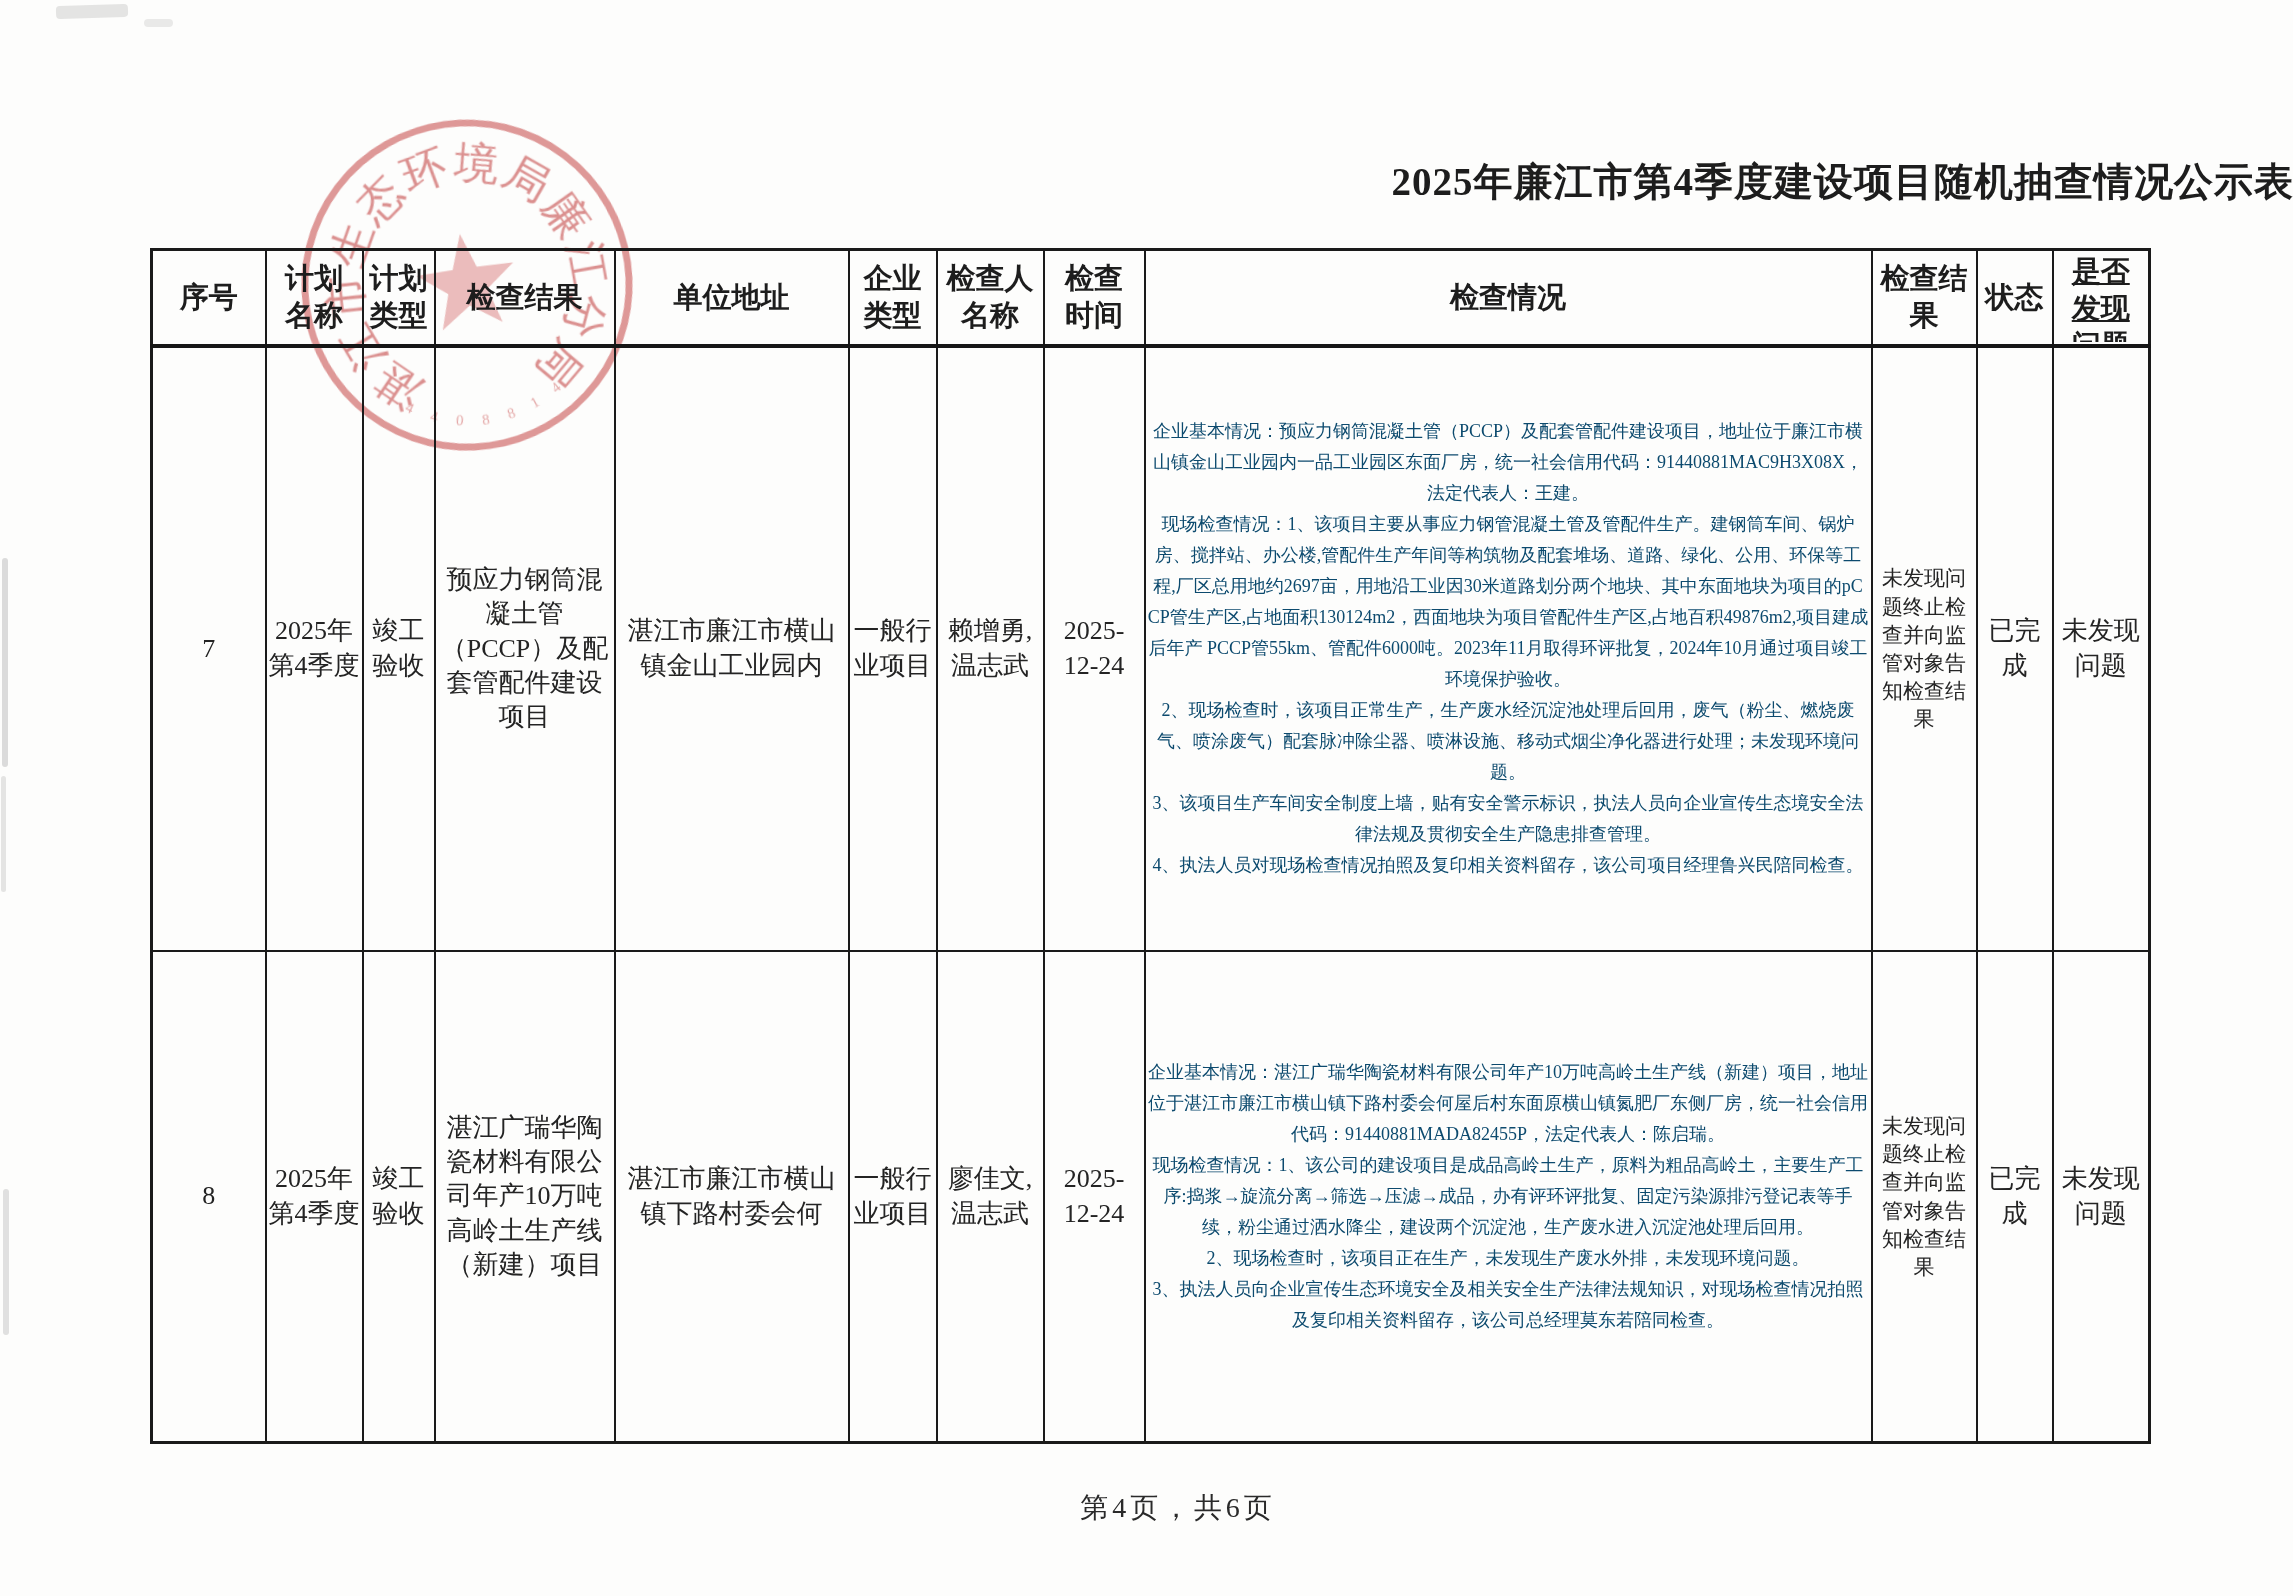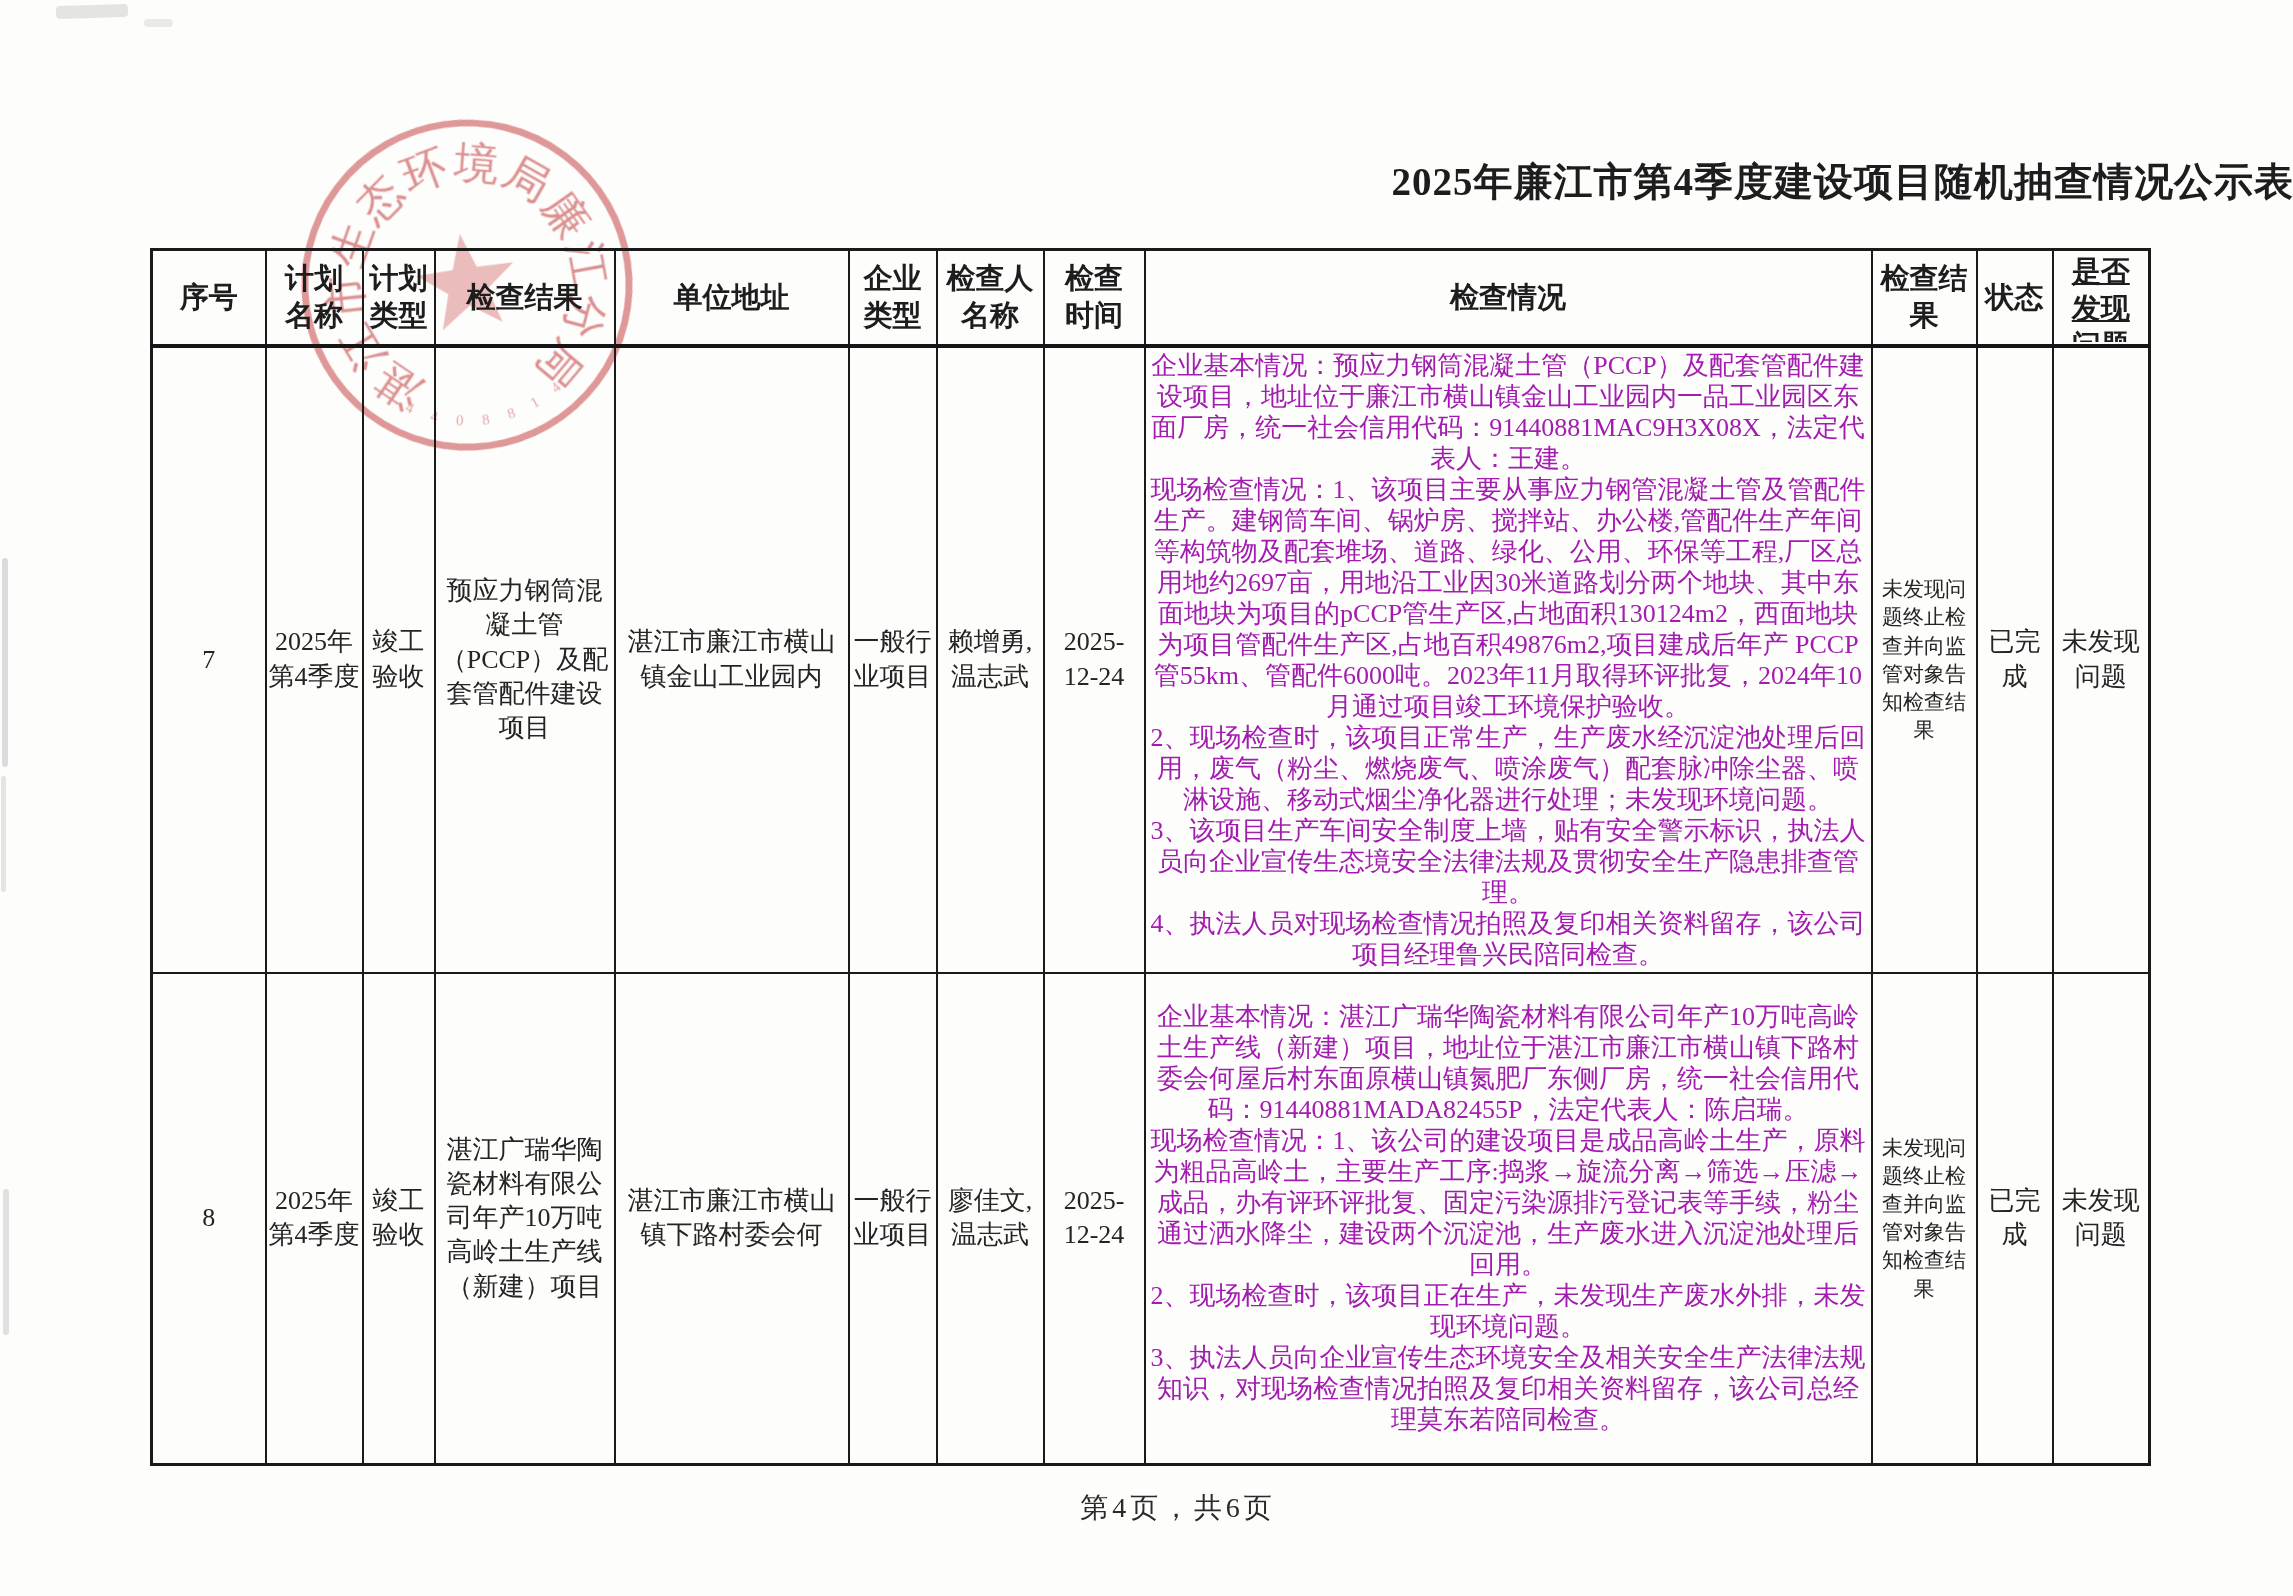--- a/index.html
+++ b/index.html
@@ -26,22 +26,22 @@
     white-space:pre-line;overflow:hidden;
     padding:1.9px;
   }
   thead tr{height:94px;border-bottom:4.9px solid #161616;}
   thead th{font-size:29px;font-weight:bold;line-height:1.28;color:#1d1d1d;}
   thead th .clip{max-height:89px;overflow:hidden;line-height:1.28;text-decoration:underline;}
   tbody td{font-size:26px;line-height:1.32;color:#242424;}
   tr.r7{height:605px;}
   tr.r8{height:492px;}
   td.situation{
-    text-align:left;font-size:26px;line-height:31px;
-    padding:5.8px 9.7px 5.8px 8.7px;word-break:break-all;color:#a21caf;
+    text-align:left;font-size:18px;line-height:31px;
+    padding:5.8px 9.7px 5.8px 8.7px;word-break:break-all;color:#0c4a6e;
   }
   td.result{font-size:21px;line-height:1.34;padding:0 1.9px;}
   
   .stamp{
     position:absolute;left:297px;top:115px;width:340px;height:340px;
     transform:rotate(-8deg);
     mix-blend-mode:multiply;opacity:.88;pointer-events:none;
   }
   .stamp text{font-family:"Liberation Serif","DejaVu Serif",serif;}
   

